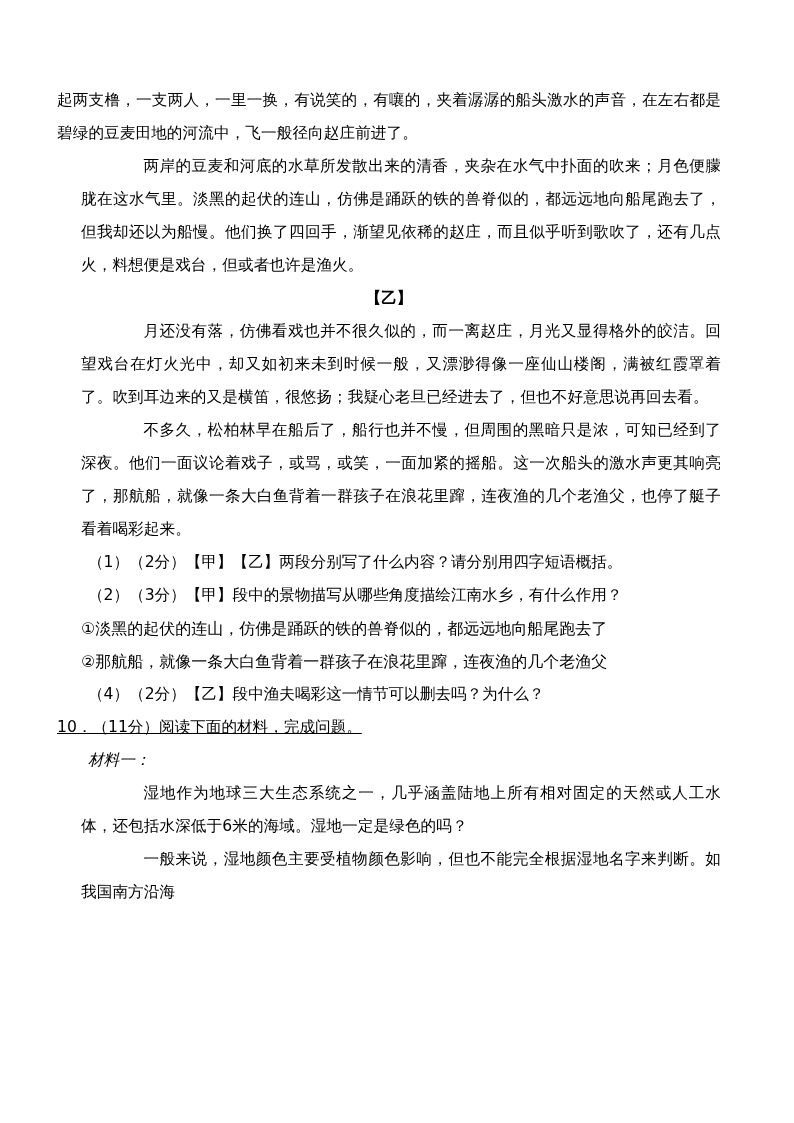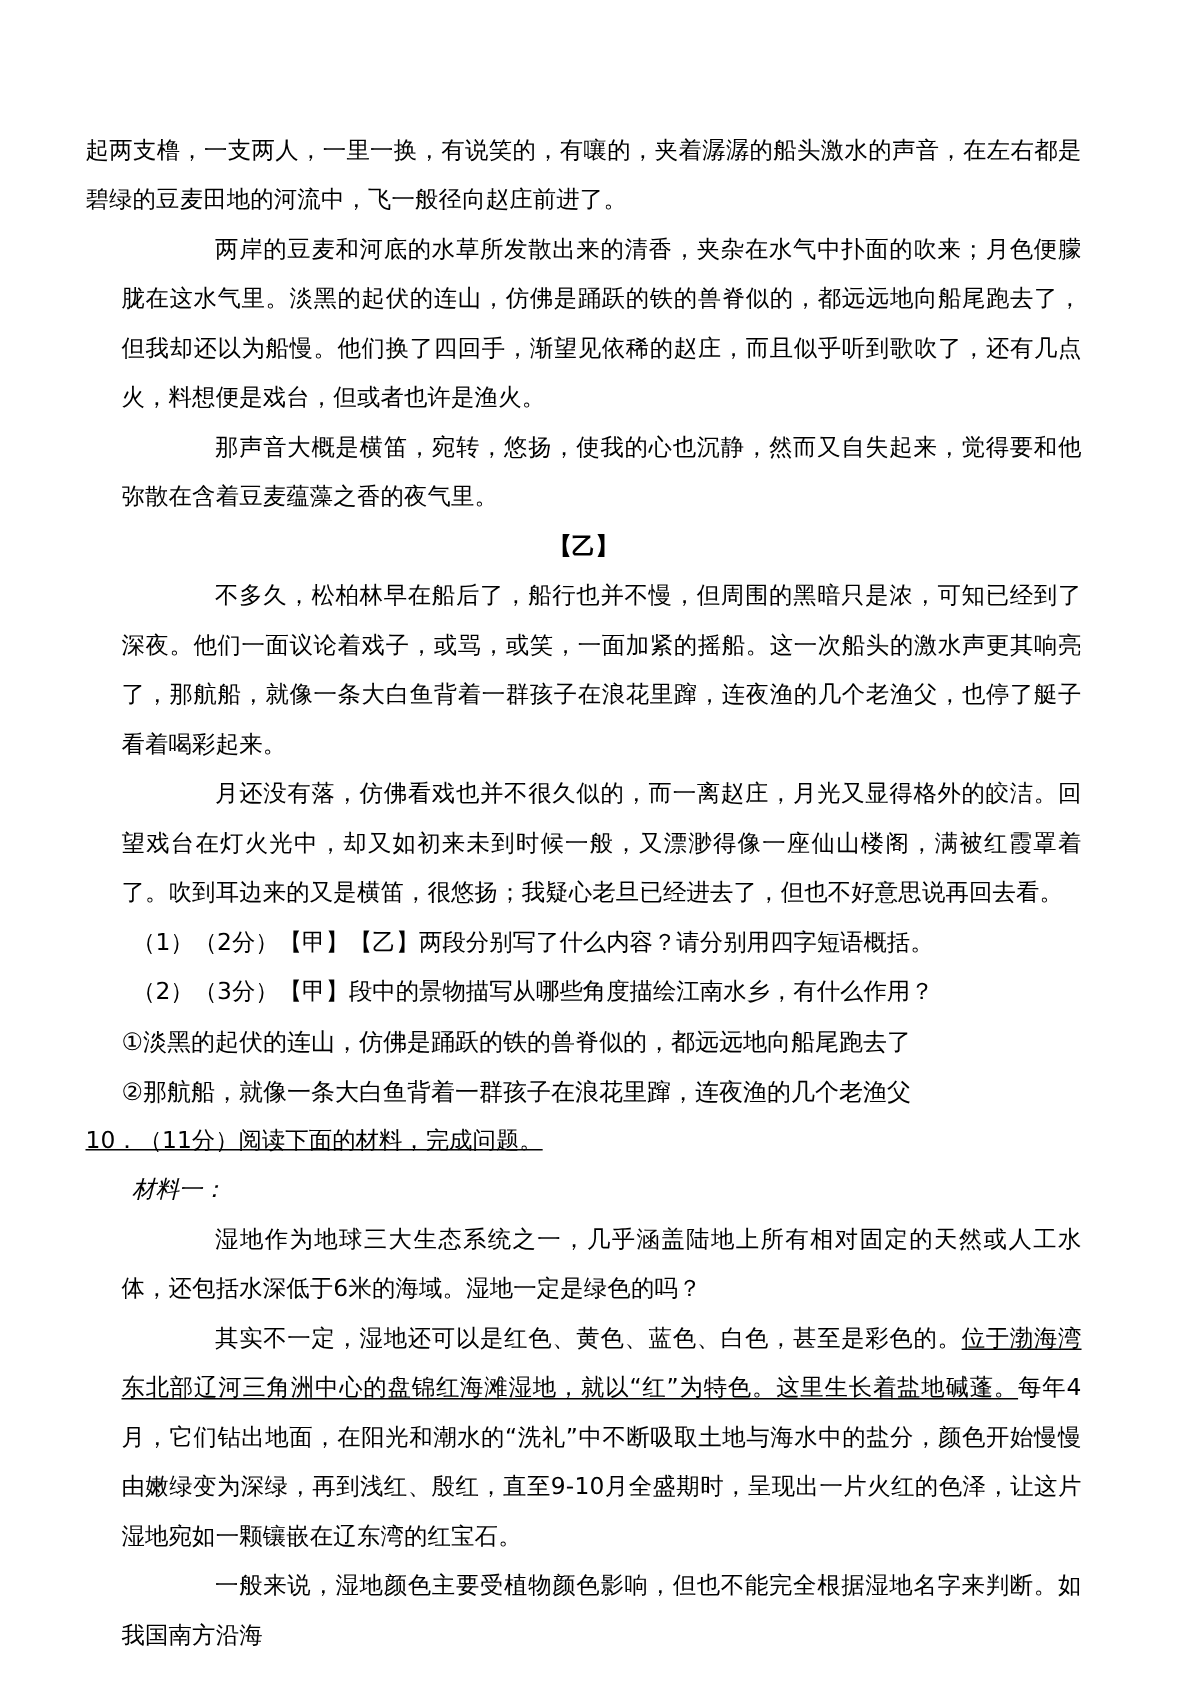--- a/index.html
+++ b/index.html
@@ -92,42 +92,41 @@
 </head>
 <body>
 
 <div class="page">
   <div class="content">
 
     <p class="para p-flush">起两支橹，一支两人，一里一换，有说笑的，有嚷的，夹着潺潺的船头激水的声音，在左右都是碧绿的豆麦田地的河流中，飞一般径向赵庄前进了。</p>
 
     <p class="para p-indent">两岸的豆麦和河底的水草所发散出来的清香，夹杂在水气中扑面的吹来；月色便朦胧在这水气里。淡黑的起伏的连山，仿佛是踊跃的铁的兽脊似的，都远远地向船尾跑去了，但我却还以为船慢。他们换了四回手，渐望见依稀的赵庄，而且似乎听到歌吹了，还有几点火，料想便是戏台，但或者也许是渔火。</p>
 
-    <p class="para p-indent">那声音大概是横笛，宛转，悠扬，使我的心也沉静，然而又自失起来，觉得要和他弥散在含着豆麦蕴藻之香的夜气里。</p>
 
     <p class="center-head">【乙】</p>
 
+    <p class="para p-indent">月还没有落，仿佛看戏也并不很久似的，而一离赵庄，月光又显得格外的皎洁。回望戏台在灯火光中，却又如初来未到时候一般，又漂渺得像一座仙山楼阁，满被红霞罩着了。吹到耳边来的又是横笛，很悠扬；我疑心老旦已经进去了，但也不好意思说再回去看。</p>
+
     <p class="para p-indent">不多久，松柏林早在船后了，船行也并不慢，但周围的黑暗只是浓，可知已经到了深夜。他们一面议论着戏子，或骂，或笑，一面加紧的摇船。这一次船头的激水声更其响亮了，那航船，就像一条大白鱼背着一群孩子在浪花里蹿，连夜渔的几个老渔父，也停了艇子看着喝彩起来。</p>
-
-    <p class="para p-indent">月还没有落，仿佛看戏也并不很久似的，而一离赵庄，月光又显得格外的皎洁。回望戏台在灯火光中，却又如初来未到时候一般，又漂渺得像一座仙山楼阁，满被红霞罩着了。吹到耳边来的又是横笛，很悠扬；我疑心老旦已经进去了，但也不好意思说再回去看。</p>
 
     <p class="q-item">（1）（2分）【甲】【乙】两段分别写了什么内容？请分别用四字短语概括。</p>
 
     <p class="q-item">（2）（3分）【甲】段中的景物描写从哪些角度描绘江南水乡，有什么作用？</p>
 
 
     <p class="q-sub">①淡黑的起伏的连山，仿佛是踊跃的铁的兽脊似的，都远远地向船尾跑去了</p>
 
     <p class="q-sub">②那航船，就像一条大白鱼背着一群孩子在浪花里蹿，连夜渔的几个老渔父</p>
 
+    <p class="q-item">（4）（2分）【乙】段中渔夫喝彩这一情节可以删去吗？为什么？</p>
 
     <p class="q-main">10．（11分）阅读下面的材料，完成问题。</p>
 
     <p class="material-label">材料一：</p>
 
     <p class="para p-indent">湿地作为地球三大生态系统之一，几乎涵盖陆地上所有相对固定的天然或人工水体，还包括水深低于6米的海域。湿地一定是绿色的吗？</p>
 
-    <p class="para p-indent"><span>其实不一定，湿地还可以是红色、黄色、蓝色、白色，甚至是彩色的。</span><span class="u">位于渤海湾东北部辽河三角洲中心的盘锦红海滩湿地，就以“红”为特色。这里生长着盐地碱蓬。</span><span>每年4月，它们钻出地面，在阳光和潮水的“洗礼”中不断吸取土地与海水中的盐分，颜色开始慢慢由嫩绿变为深绿，再到浅红、殷红，直至9-10月全盛期时，呈现出一片火红的色泽，让这片湿地宛如一颗镶嵌在辽东湾的红宝石。</span></p>
 
     <p class="para p-indent">一般来说，湿地颜色主要受植物颜色影响，但也不能完全根据湿地名字来判断。如我国南方沿海</p>
 
   </div>
 </div>
 
 </body></html>

